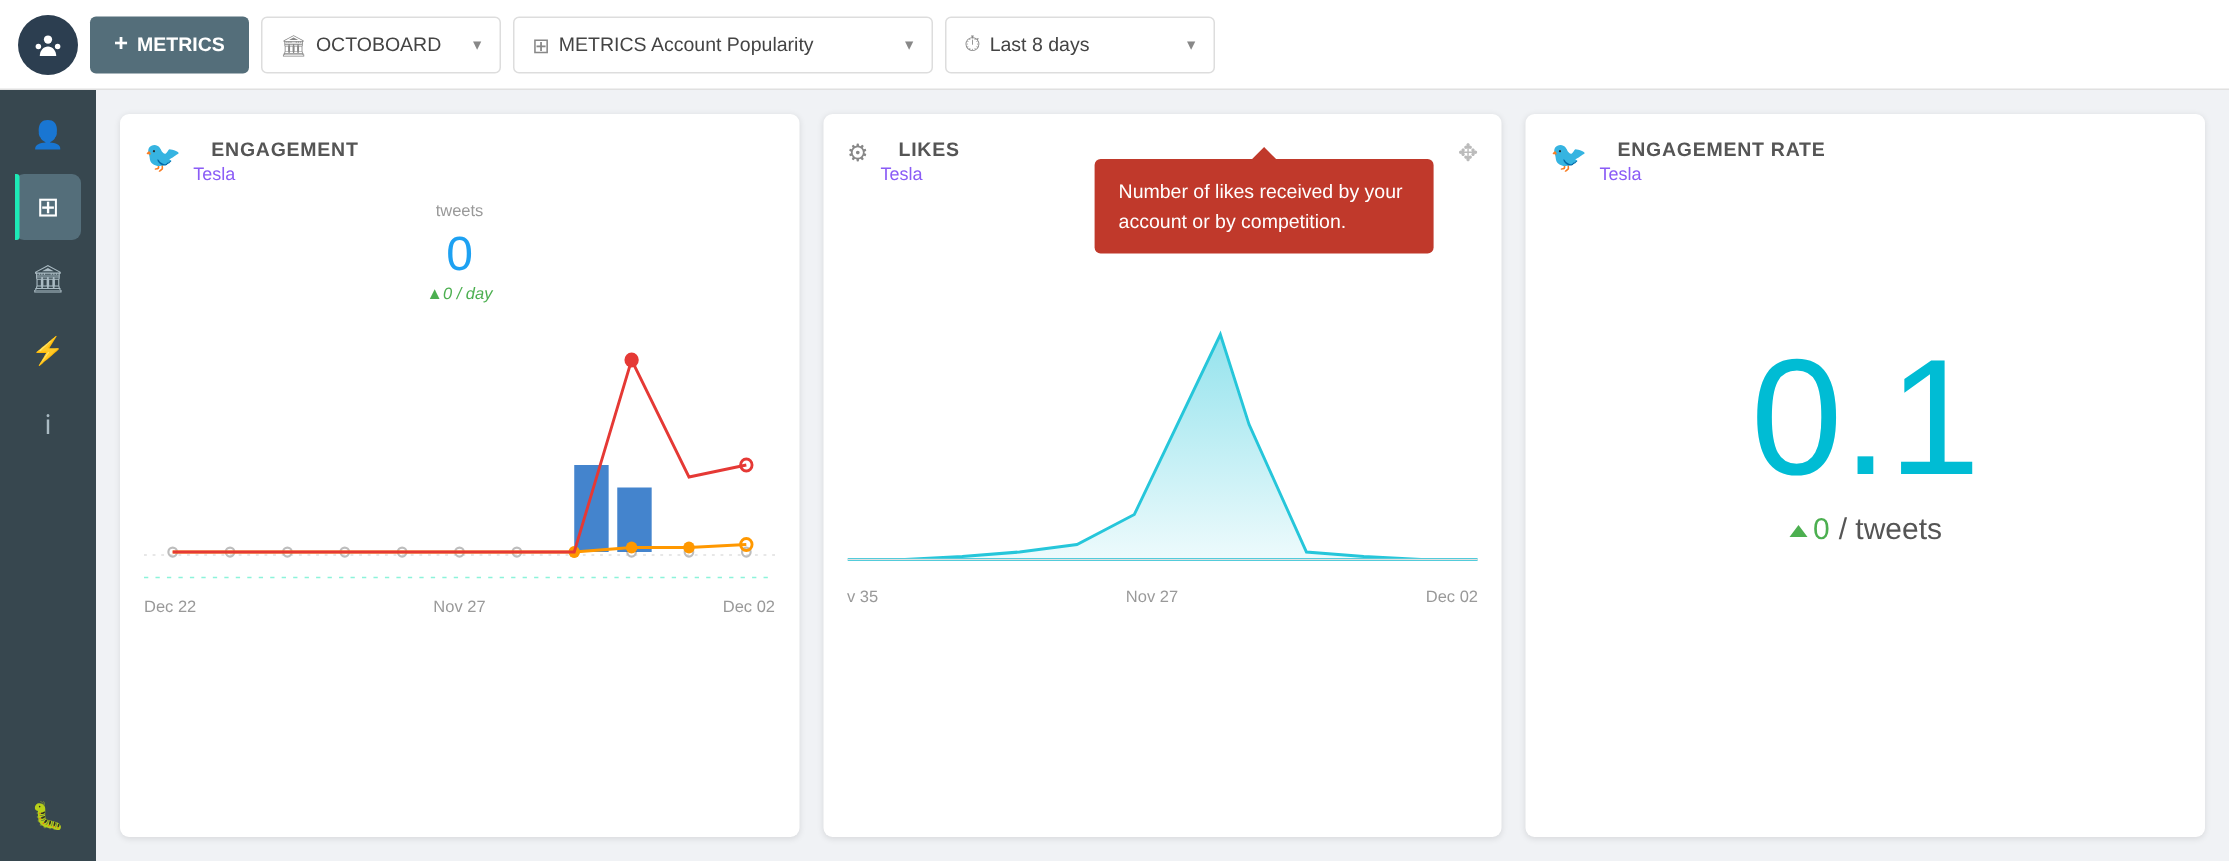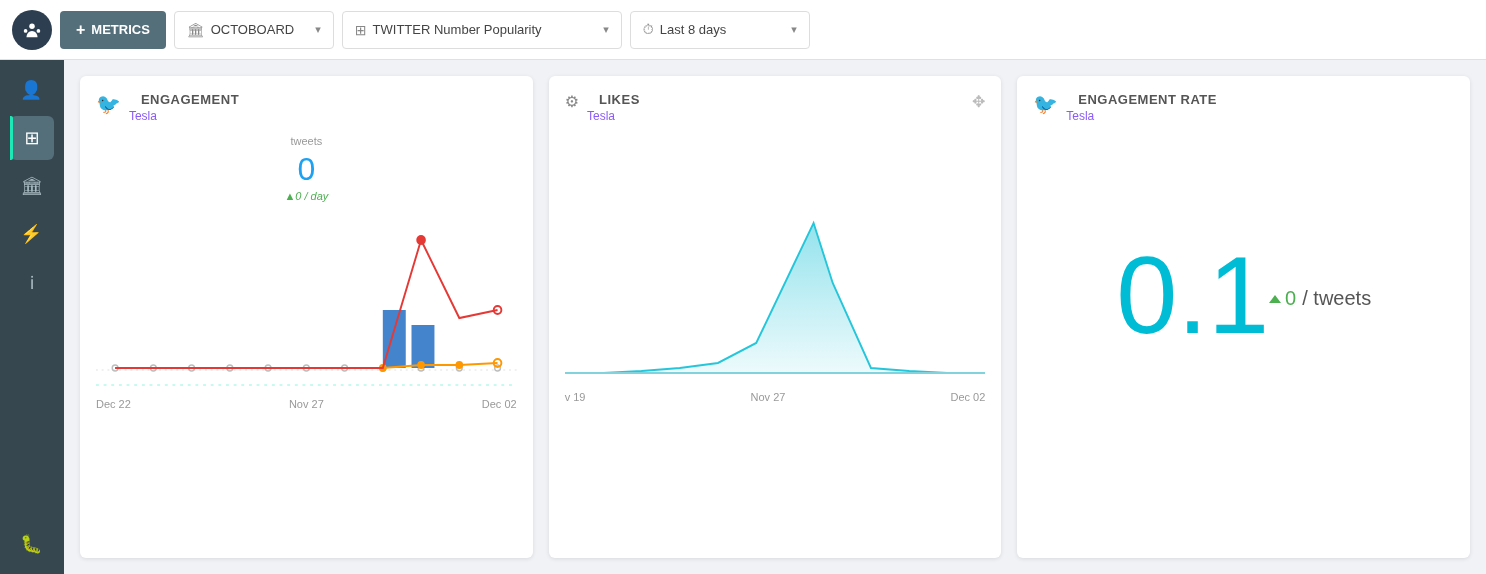--- a/index.html
+++ b/index.html
@@ -91,21 +91,21 @@
       background: #c0392b; color: #fff; padding: 12px 16px; border-radius: 4px;
       font-size: 13px; line-height: 1.5; max-width: 320px; z-index: 10;
     }
     .tooltip-arrow {
       position: absolute; top: -8px; left: 50%; transform: translateX(-50%);
       width: 0; height: 0; border-left: 8px solid transparent;
       border-right: 8px solid transparent; border-bottom: 8px solid #c0392b;
     }
 
     
-    .rate-display { display: flex; flex-direction: row; align-items: center; justify-content: center; height: 70%; padding-top: 20px; }
+    .rate-display { display: flex; flex-direction: column; align-items: center; justify-content: center; height: 70%; padding-top: 20px; }
     .rate-big { font-size: 110px; font-weight: 300; color: #00bcd4; line-height: 1; }
     .rate-sub { font-size: 22px; color: #555; display: flex; align-items: center; gap: 6px; margin-top: 8px; }
     .rate-change { color: #4caf50; font-size: 18px; display: flex; align-items: center; gap: 4px; }
     .arrow-up { width: 0; height: 0; border-left: 6px solid transparent; border-right: 6px solid transparent; border-bottom: 8px solid #4caf50; display: inline-block; }
   </style>
 </head>
 <body>
 
 <div class="topbar">
   <div class="logo-btn">
@@ -123,21 +123,21 @@
   </button>
 
   <div class="nav-dropdown">
     <span class="dd-icon">🏛</span>
     <span>OCTOBOARD</span>
     <span class="chevron">▾</span>
   </div>
 
   <div class="nav-dropdown wide">
     <span class="dd-icon">⊞</span>
-    <span>TWITTER Number Popularity</span>
+    <span>METRICS Account Popularity</span>
     <span class="chevron">▾</span>
   </div>
 
   <div class="nav-dropdown time">
     <span class="dd-icon">⏱</span>
     <span>Last 8 days</span>
     <span class="chevron">▾</span>
   </div>
 </div>
 
@@ -228,35 +228,39 @@
       <div class="card">
         <div class="card-header">
           <span class="gear-icon">⚙</span>
           <div>
             <div class="card-title">LIKES</div>
             <div class="card-subtitle">Tesla</div>
           </div>
           <span class="move-icon">✥</span>
         </div>
 
+        <div class="tooltip-box">
+          <div class="tooltip-arrow"></div>
+          <span>Number of likes received by your account or by competition.</span>
+        </div>
 
         <div class="chart-area" style="margin-top:80px;">
           <svg class="chart-svg" viewBox="0 0 440 180" preserveAspectRatio="none">
 
             <defs>
               <linearGradient id="likesFill" x1="0" y1="0" x2="0" y2="1">
                 <stop offset="0%" stop-color="#4dd0e1" stop-opacity="0.6"></stop>
                 <stop offset="100%" stop-color="#4dd0e1" stop-opacity="0.1"></stop>
               </linearGradient>
             </defs>
             <polygon points="0,170 40,170 80,168 120,165 160,160 200,140 240,60 260,20 280,80 320,165 360,168 400,170 440,170" fill="url(#likesFill)" stroke="#26c6da" stroke-width="2"></polygon>
             <line x1="0" y1="170" x2="440" y2="170" stroke="#e0e0e0" stroke-width="1"></line>
           </svg>
           <div class="chart-dates">
-            <span>v 19</span>
+            <span>v 35</span>
             <span>Nov 27</span>
             <span>Dec 02</span>
           </div>
         </div>
       </div>
 
       <div class="card">
         <div class="card-header">
           <span class="twitter-icon">🐦</span>
           <div>

